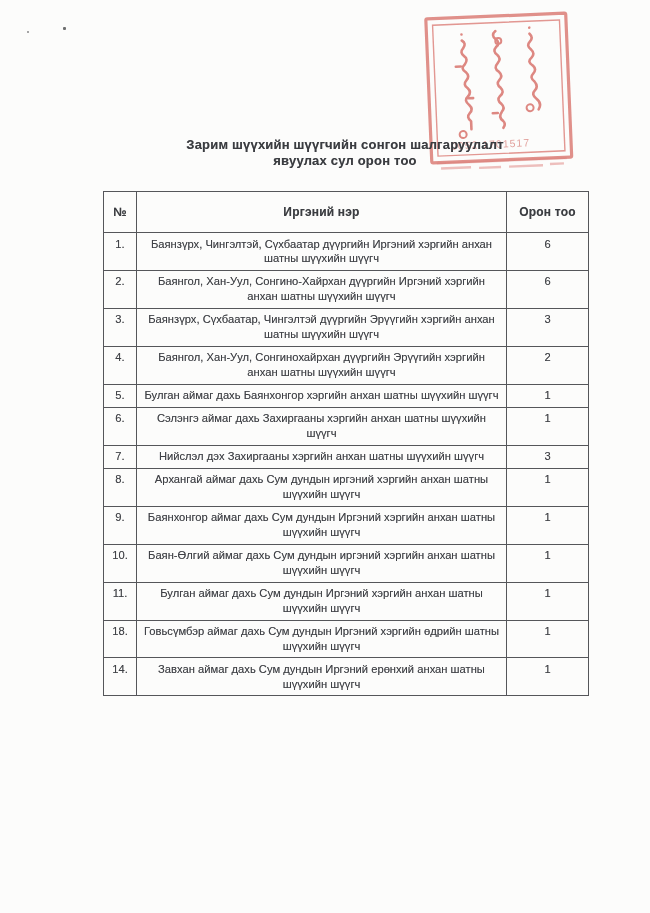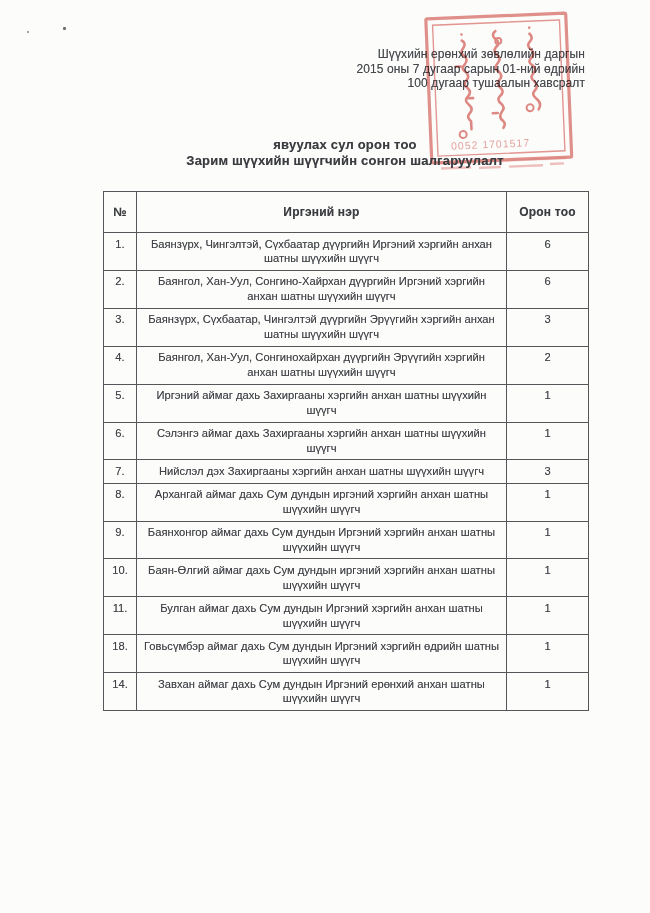--- a/index.html
+++ b/index.html
@@ -59,25 +59,20 @@
   .doc-table td.cell-count{padding-left:3px;padding-right:3px;}
 </style>
 </head>
 <body>
 
 <div class="page">
 
   <div class="speck s1"></div>
   <div class="speck s2"></div>
 
-  <div class="hdr">
-    <div>Шүүхийн ерөнхий зөвлөлийн даргын</div>
-    <div>2015 оны 7 дугаар сарын 01-ний өдрийн</div>
-    <div>100 дугаар тушаалын хавсралт</div>
-  </div>
 
   <div class="stamp">
     <svg width="146" height="162" viewBox="0 0 146 162" fill="none" stroke="#d4574f">
       <rect x="3" y="3" width="140" height="144" rx="1.5" stroke-width="3.2" opacity=".8"></rect>
       <rect x="9.5" y="9.5" width="127" height="131" stroke-width="1.4" opacity=".75"></rect>
       <g stroke-width="2.6" stroke-linecap="round" stroke-linejoin="round" opacity=".85">
         <path d="M38 26 q5 3 1 8 q-4 4 1 8 q4 3 0 8 q-5 4 1 8 q4 4 0 8 q-4 4 1 8 q4 4 0 8 q-5 4 1 9 q4 4 0 8 q-4 4 1 8 l0 8"></path>
         <circle cx="35.5" cy="120" r="3.5" stroke-width="2"></circle>
         <path d="M31 52 h5 M42 84 h5"></path>
         <path d="M72 18 q-5 4 0 8 q5 4 0 8 q-4 4 1 8 q4 4 0 8 q-5 5 1 9 q4 4 0 8 q-4 4 1 8 q4 4 -1 8 q-4 4 1 8 q4 4 0 8 q-4 5 1 9 q3 3 0 7"></path>
@@ -89,22 +84,22 @@
         <circle cx="106" cy="16" r="1.3" fill="#d4574f" stroke="none"></circle>
       </g>
       <path d="M8 148 h130" stroke-width="2.2" opacity=".25"></path>
       <path d="M12 153 h30 M50 154 h22 M80 154 h34 M121 153 h14" stroke-width="2.4" opacity=".45"></path>
     </svg>
   </div>
 
   <div class="serial">0052 1701517</div>
 
   <div class="title">
+    <div>Зарим шүүхийн шүүгчийн сонгон шалгаруулалт</div>
     <div>явуулах сул орон тоо</div>
-    <div>Зарим шүүхийн шүүгчийн сонгон шалгаруулалт</div>
   </div>
 
   <table class="doc-table">
     <colgroup>
       <col style="width:33px">
         <col style="width:370px">
         <col style="width:82px">
     </colgroup>
     <thead>
       <tr>
@@ -129,21 +124,21 @@
           <td class="cell-name">Баянзүрх, Сүхбаатар, Чингэлтэй дүүргийн Эрүүгийн хэргийн анхан шатны шүүхийн шүүгч</td>
           <td class="cell-count">3</td>
         </tr>
         <tr>
           <td class="cell-num">4.</td>
           <td class="cell-name">Баянгол, Хан-Уул, Сонгинохайрхан дүүргийн Эрүүгийн хэргийн анхан шатны шүүхийн шүүгч</td>
           <td class="cell-count">2</td>
         </tr>
         <tr>
           <td class="cell-num">5.</td>
-          <td class="cell-name">Иргэний аймаг дахь Захиргааны хэргийн анхан шатны шүүхийн шүүгч</td>
+          <td class="cell-name">Булган аймаг дахь Баянхонгор хэргийн анхан шатны шүүхийн шүүгч</td>
           <td class="cell-count">1</td>
         </tr>
         <tr>
           <td class="cell-num">6.</td>
           <td class="cell-name">Сэлэнгэ аймаг дахь Захиргааны хэргийн анхан шатны шүүхийн шүүгч</td>
           <td class="cell-count">1</td>
         </tr>
         <tr>
           <td class="cell-num">7.</td>
           <td class="cell-name">Нийслэл дэх Захиргааны хэргийн анхан шатны шүүхийн шүүгч</td>

